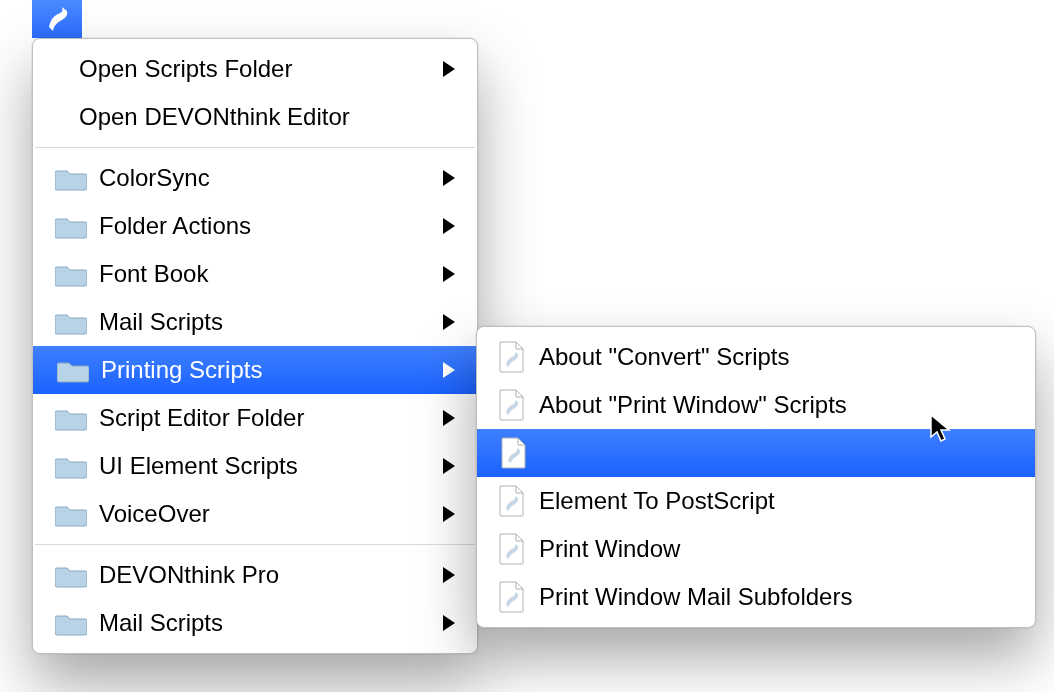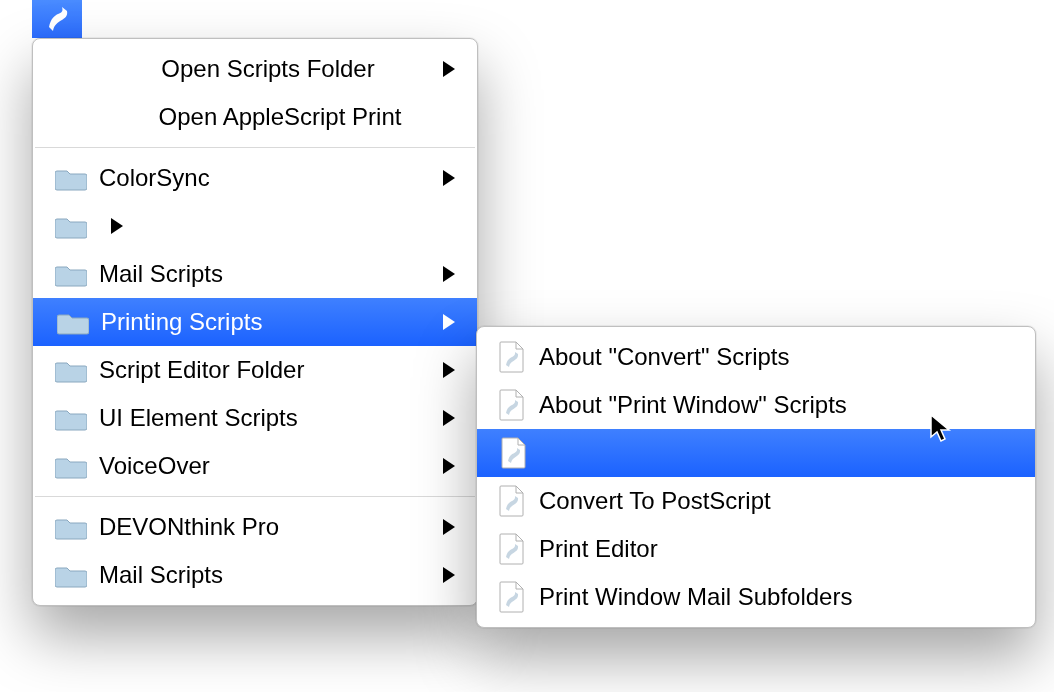--- a/index.html
+++ b/index.html
@@ -49,21 +49,21 @@
   }
 
   .item {
     height: 48px;
     display: flex;
     align-items: center;
     padding: 0 22px 0 22px;
     white-space: nowrap;
     position: relative;
   }
-  .item.no-icon { padding-left: 72px; text-align: center; }
+  .item.no-icon { padding-left: 46px; }
   .item .label { flex: 1 1 auto; }
   .item.selected {
     background: linear-gradient(to bottom, #3f80ff 0%, #1b62ff 100%);
     color: #ffffff;
     padding-left: 24px;
   }
 
   .sep {
     height: 1px;
     margin: 6px 2px;
@@ -120,40 +120,50 @@
   </span>
 </div>
 
 <div class="menu main">
 
   <div class="item no-icon">
     <span class="label">Open Scripts Folder</span>
     <span class="chevron"></span>
   </div>
   <div class="item no-icon">
-    <span class="label">Open AppleScript Print</span>
+    <span class="label">Open DEVONthink Editor</span>
   </div>
 
   <div class="sep"></div>
 
   <div class="item">
     <span class="folder-icon">
       <svg width="32" height="26" viewBox="0 0 32 26">
           <path d="M2 6 h10 l3 3 h15 a2 2 0 0 1 2 2 v12 a2 2 0 0 1 -2 2 h-28 a2 2 0 0 1 -2 -2 v-15 a2 2 0 0 1 2 -2 z" fill="#b9d3e6" stroke="#8aa8bf" stroke-width="1"></path>
         </svg>
     </span>
     <span class="label">ColorSync</span>
     <span class="chevron"></span>
   </div>
   <div class="item">
     <span class="folder-icon">
       <svg width="32" height="26" viewBox="0 0 32 26">
           <path d="M2 6 h10 l3 3 h15 a2 2 0 0 1 2 2 v12 a2 2 0 0 1 -2 2 h-28 a2 2 0 0 1 -2 -2 v-15 a2 2 0 0 1 2 -2 z" fill="#b9d3e6" stroke="#8aa8bf" stroke-width="1"></path>
         </svg>
     </span>
+    <span class="label">Folder Actions</span>
+    <span class="chevron"></span>
+  </div>
+  <div class="item">
+    <span class="folder-icon">
+      <svg width="32" height="26" viewBox="0 0 32 26">
+          <path d="M2 6 h10 l3 3 h15 a2 2 0 0 1 2 2 v12 a2 2 0 0 1 -2 2 h-28 a2 2 0 0 1 -2 -2 v-15 a2 2 0 0 1 2 -2 z" fill="#b9d3e6" stroke="#8aa8bf" stroke-width="1"></path>
+        </svg>
+    </span>
+    <span class="label">Font Book</span>
     <span class="chevron"></span>
   </div>
   <div class="item">
     <span class="folder-icon">
       <svg width="32" height="26" viewBox="0 0 32 26">
           <path d="M2 6 h10 l3 3 h15 a2 2 0 0 1 2 2 v12 a2 2 0 0 1 -2 2 h-28 a2 2 0 0 1 -2 -2 v-15 a2 2 0 0 1 2 -2 z" fill="#b9d3e6" stroke="#8aa8bf" stroke-width="1"></path>
         </svg>
     </span>
     <span class="label">Mail Scripts</span>
     <span class="chevron"></span>
@@ -249,31 +259,31 @@
     </span>
   </div>
   <div class="item">
     <span class="script-icon">
       <svg width="26" height="32" viewBox="0 0 26 32">
           <path d="M2 1 h15 l7 7 v22 a1 1 0 0 1 -1 1 h-21 a1 1 0 0 1 -1 -1 v-28 a1 1 0 0 1 1 -1 z" fill="#ffffff" stroke="#b0b0b0" stroke-width="1"></path>
           <path d="M17 1 v7 h7" fill="none" stroke="#b0b0b0" stroke-width="1"></path>
           <path d="M7 24 c2 -10 10 -6 9 -13 l3 2 c1 7 -8 6 -9 13 z" fill="#c7d6e2"></path>
         </svg>
     </span>
-    <span class="label">Convert To PostScript</span>
-  </div>
-  <div class="item">
-    <span class="script-icon">
-      <svg width="26" height="32" viewBox="0 0 26 32">
-          <path d="M2 1 h15 l7 7 v22 a1 1 0 0 1 -1 1 h-21 a1 1 0 0 1 -1 -1 v-28 a1 1 0 0 1 1 -1 z" fill="#ffffff" stroke="#b0b0b0" stroke-width="1"></path>
-          <path d="M17 1 v7 h7" fill="none" stroke="#b0b0b0" stroke-width="1"></path>
-          <path d="M7 24 c2 -10 10 -6 9 -13 l3 2 c1 7 -8 6 -9 13 z" fill="#c7d6e2"></path>
-        </svg>
-    </span>
-    <span class="label">Print Editor</span>
+    <span class="label">Element To PostScript</span>
+  </div>
+  <div class="item">
+    <span class="script-icon">
+      <svg width="26" height="32" viewBox="0 0 26 32">
+          <path d="M2 1 h15 l7 7 v22 a1 1 0 0 1 -1 1 h-21 a1 1 0 0 1 -1 -1 v-28 a1 1 0 0 1 1 -1 z" fill="#ffffff" stroke="#b0b0b0" stroke-width="1"></path>
+          <path d="M17 1 v7 h7" fill="none" stroke="#b0b0b0" stroke-width="1"></path>
+          <path d="M7 24 c2 -10 10 -6 9 -13 l3 2 c1 7 -8 6 -9 13 z" fill="#c7d6e2"></path>
+        </svg>
+    </span>
+    <span class="label">Print Window</span>
   </div>
   <div class="item">
     <span class="script-icon">
       <svg width="26" height="32" viewBox="0 0 26 32">
           <path d="M2 1 h15 l7 7 v22 a1 1 0 0 1 -1 1 h-21 a1 1 0 0 1 -1 -1 v-28 a1 1 0 0 1 1 -1 z" fill="#ffffff" stroke="#b0b0b0" stroke-width="1"></path>
           <path d="M17 1 v7 h7" fill="none" stroke="#b0b0b0" stroke-width="1"></path>
           <path d="M7 24 c2 -10 10 -6 9 -13 l3 2 c1 7 -8 6 -9 13 z" fill="#c7d6e2"></path>
         </svg>
     </span>
     <span class="label">Print Window Mail Subfolders</span>

